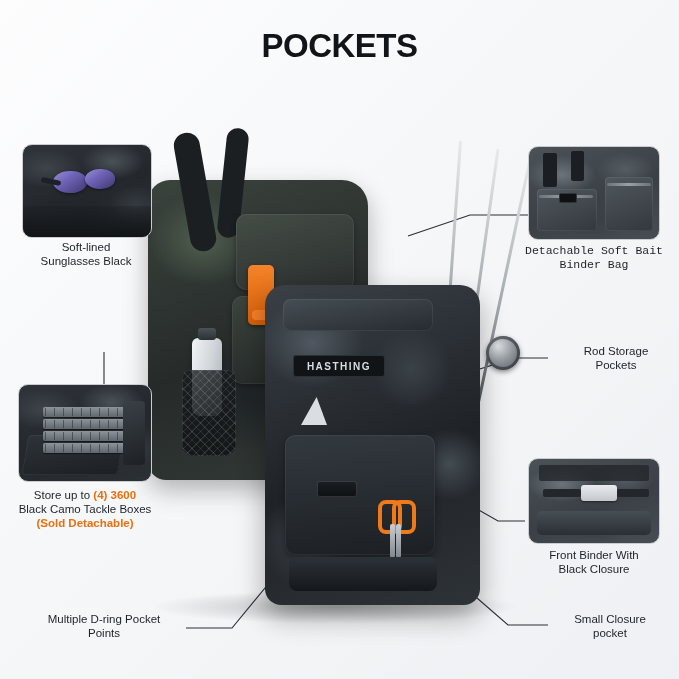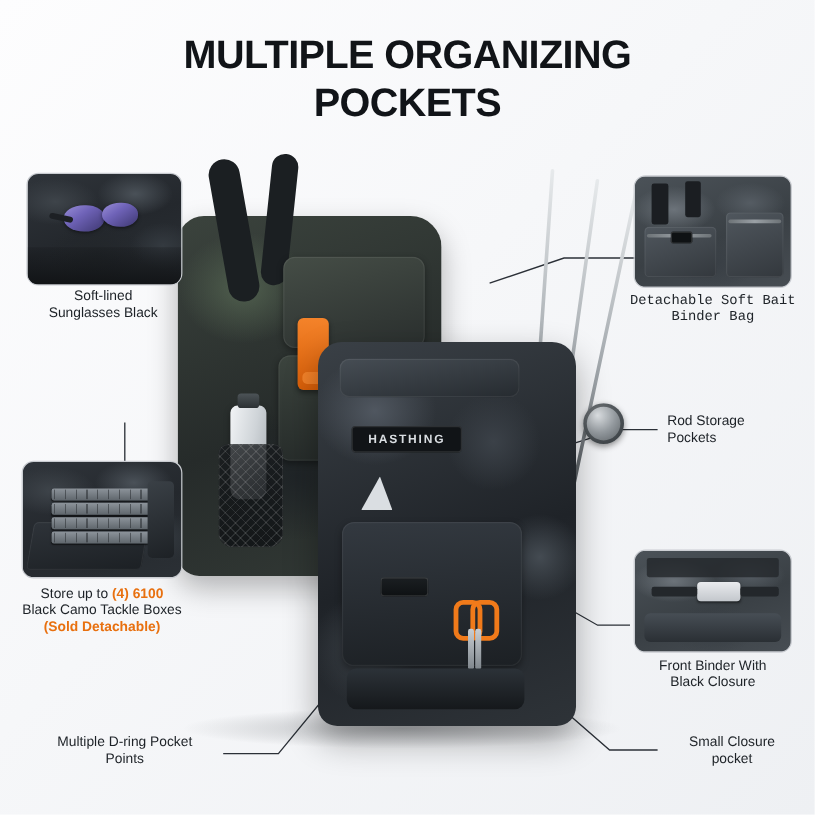--- a/index.html
+++ b/index.html
@@ -38,21 +38,21 @@
 
   
   .label {
     position: absolute;
     font-size: 11.5px;
     line-height: 14px;
     color: #1d2227;
     text-align: center;
     font-weight: normal;
   }
-  .label.left-align { text-align: left; }
+  .label.left-align { text-align: center; }
 
   .label .accent {
     color: #e8700f;
     font-weight: bold;
   }
 
   
   .thumb {
     position: absolute;
     border: 1px solid #c9ccd1;
@@ -350,21 +350,20 @@
     border-radius: 50%;
     background: radial-gradient(ellipse at center, rgba(25,30,35,0.28) 0%, rgba(25,30,35,0) 70%);
   }
 </style>
 </head>
 <body>
 
 <div class="page">
 
   <div class="title">
-    <span>MULTIPLE ORGANIZING</span>
     <span class="l2">POCKETS</span>
   </div>
 
   <svg class="lines" width="679" height="679" viewBox="0 0 679 679">
     <g stroke="#2b3037" stroke-width="1.1" fill="none">
 
       <path d="M150 210 L196 210"></path>
 
       <path d="M530 215 L470 215 L408 236"></path>
 
@@ -460,21 +459,21 @@
       <div class="tb-lid" style="left:6px; top:50px; width:96px; height:40px; transform:skewX(-10deg);"></div>
       <div class="tb-tray" style="left:24px; top:22px; width:86px; height:10px;"></div>
       <div class="tb-tray" style="left:24px; top:34px; width:86px; height:10px;"></div>
       <div class="tb-tray" style="left:24px; top:46px; width:86px; height:10px;"></div>
       <div class="tb-tray" style="left:24px; top:58px; width:86px; height:10px;"></div>
       <div style="position:absolute; left:104px; top:16px; width:22px; height:64px; background:linear-gradient(160deg,#3a4046,#1d2125); border-radius:4px;"></div>
     </div>
   </div>
   <div class="label" style="left:10px; top:488px; width:150px;">
     <span>Store up to</span>
-    <span class="accent">(4) 6100</span><br>
+    <span class="accent">(4) 3600</span><br>
     <span>Black Camo Tackle Boxes</span><br>
     <span class="accent">(Sold Detachable)</span>
   </div>
 
   <div class="thumb camo-grey" style="left:528px; top:458px; width:130px; height:84px;">
     <div class="inner">
       <div class="fp-webbing" style="left:10px; top:6px; width:110px; height:16px; opacity:0.8;"></div>
       <div class="fp-buckle" style="left:52px; top:26px; width:36px; height:16px;"></div>
       <div class="fp-webbing" style="left:14px; top:30px; width:38px; height:8px;"></div>
       <div class="fp-webbing" style="left:88px; top:30px; width:32px; height:8px;"></div>

